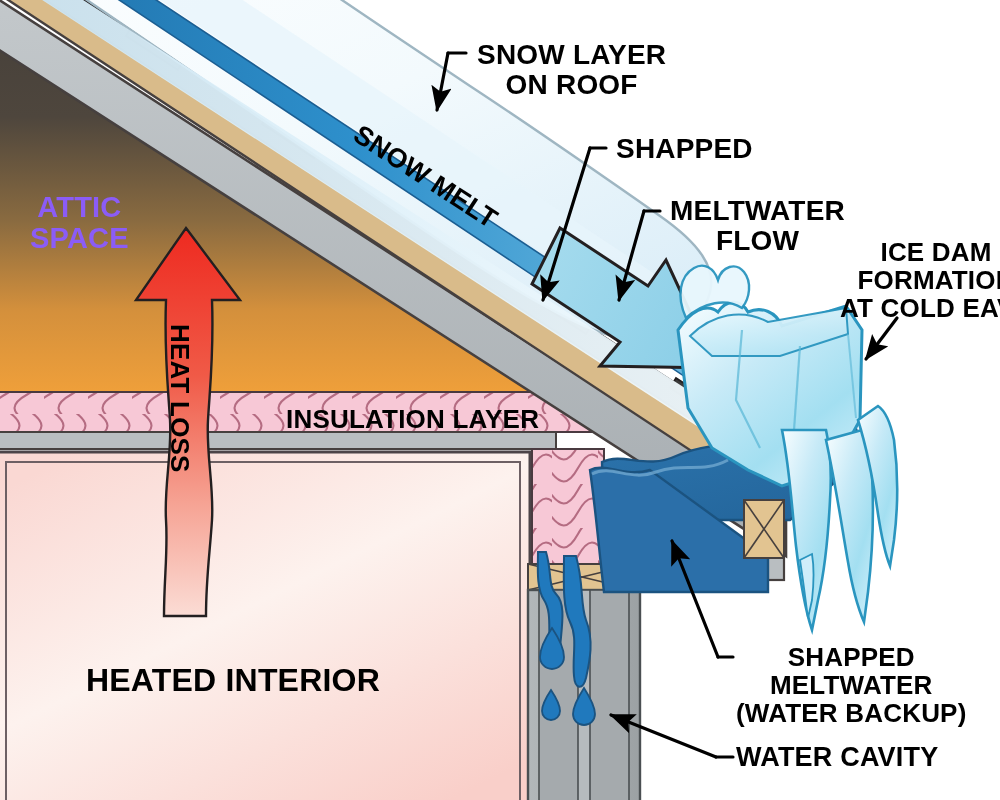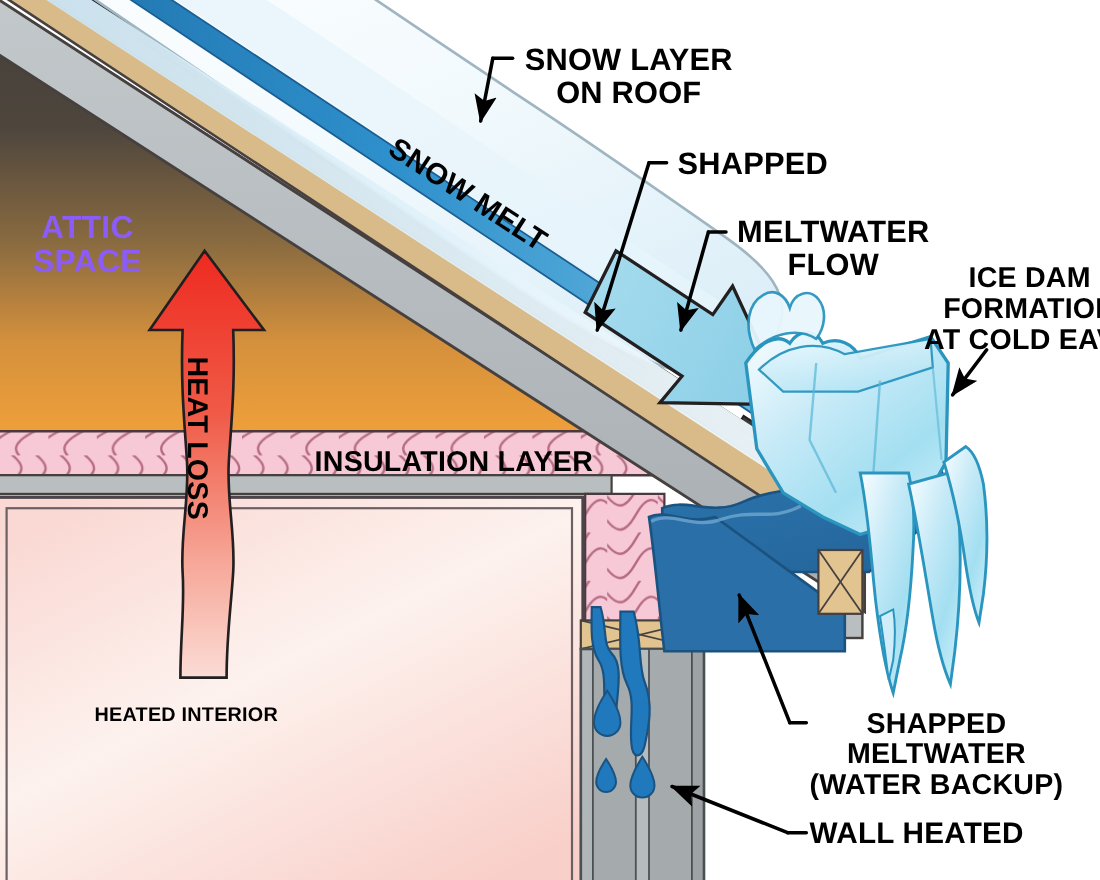--- a/index.html
+++ b/index.html
@@ -362,21 +362,21 @@
 FORMATION
 AT COLD EAVE</div>
 
   <div class="lbl white" style="left:30px; top:192px; font-size:29px;">ATTIC
 SPACE</div>
 
   <div class="lbl rot" style="left:194px; top:324px; font-size:26px; transform: rotate(90deg);">HEAT LOSS</div>
 
   <div class="lbl" style="left:258px; top:405px; font-size:26px;margin-left:28px;">INSULATION LAYER</div>
 
-  <div class="lbl" style="left:86px; top:640px; font-size:18px;">HEATED INTERIOR</div>
+  <div class="lbl" style="left:86px; top:663px; font-size:32px;">HEATED INTERIOR</div>
 
   <div class="lbl" style="left:736px; top:643px; font-size:26px;">SHAPPED
 MELTWATER
 (WATER BACKUP)</div>
 
-  <div class="lbl" style="left:736px; top:743px; font-size:27px;">WALL HEATED</div>
+  <div class="lbl" style="left:736px; top:743px; font-size:27px;">WATER CAVITY</div>
 
 </div>
 
 </body></html>

